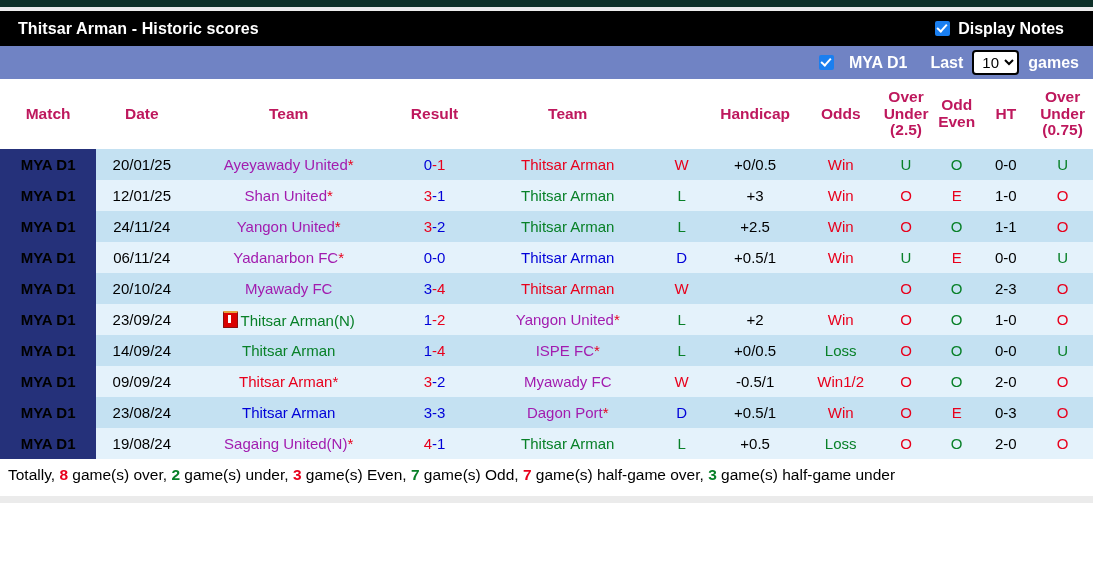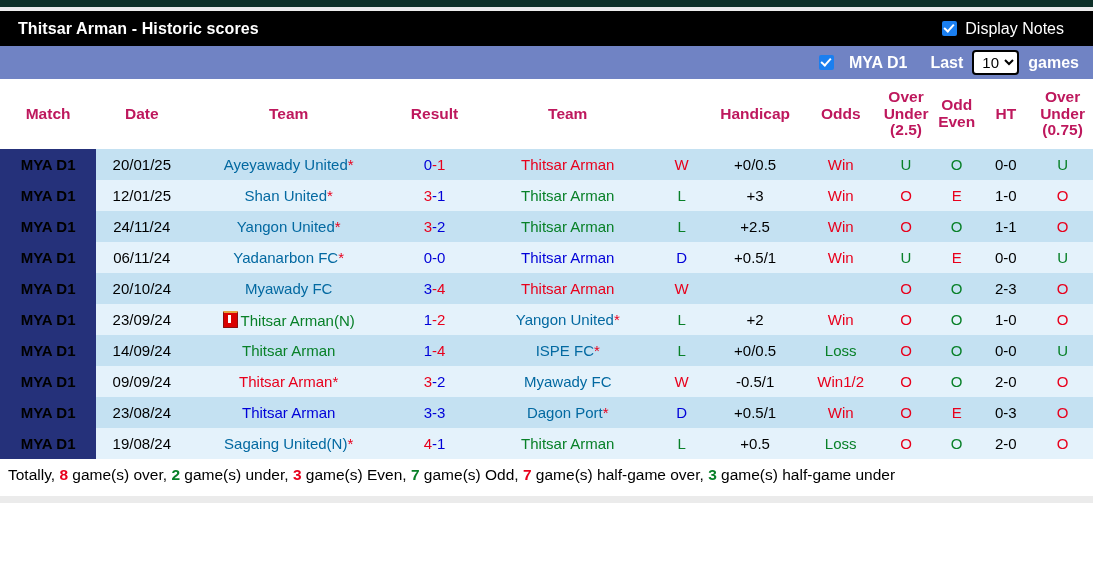--- a/index.html
+++ b/index.html
@@ -38,21 +38,21 @@
   .chk::after {
     content: "";
     position: absolute;
     left: 4px; top: 1px;
     width: 4px; height: 8px;
     border: solid #ffffff;
     border-width: 0 2px 2px 0;
     transform: rotate(42deg);
   }
   #display-notes-label {
-    color: #ffffff; font-size: 16px; font-weight: normal; margin-left: 8px;
+    color: #ffffff; font-size: 16px; font-weight: bold; margin-left: 8px;
   }
 
   #optbar {
     background: #7083c4;
     height: 33px;
     display: flex;
     align-items: center;
     justify-content: flex-end;
     padding: 0 14px 0 18px;
     box-sizing: border-box;
@@ -101,21 +101,21 @@
 
   td.league {
     background: #25317a !important;
     color: #ffffff;
     font-weight: bold;
     font-size: 15px;
   }
   .c-red { color: #e8001c; }
   .c-blue { color: #0000d8; }
   .c-green { color: #088028; }
-  .c-black { color: #0369a1; text-align: right; }
+  .c-black { color: #a21caf; text-align: right; }
   .star { color: #e8001c; }
 
   .noteicon {
     display: inline-block;
     width: 13px; height: 14px;
     background: #d90000;
     border: 1px solid #8a0f0f;
     border-top: 2px solid #e6a23c;
     border-radius: 1px;
     position: relative;

